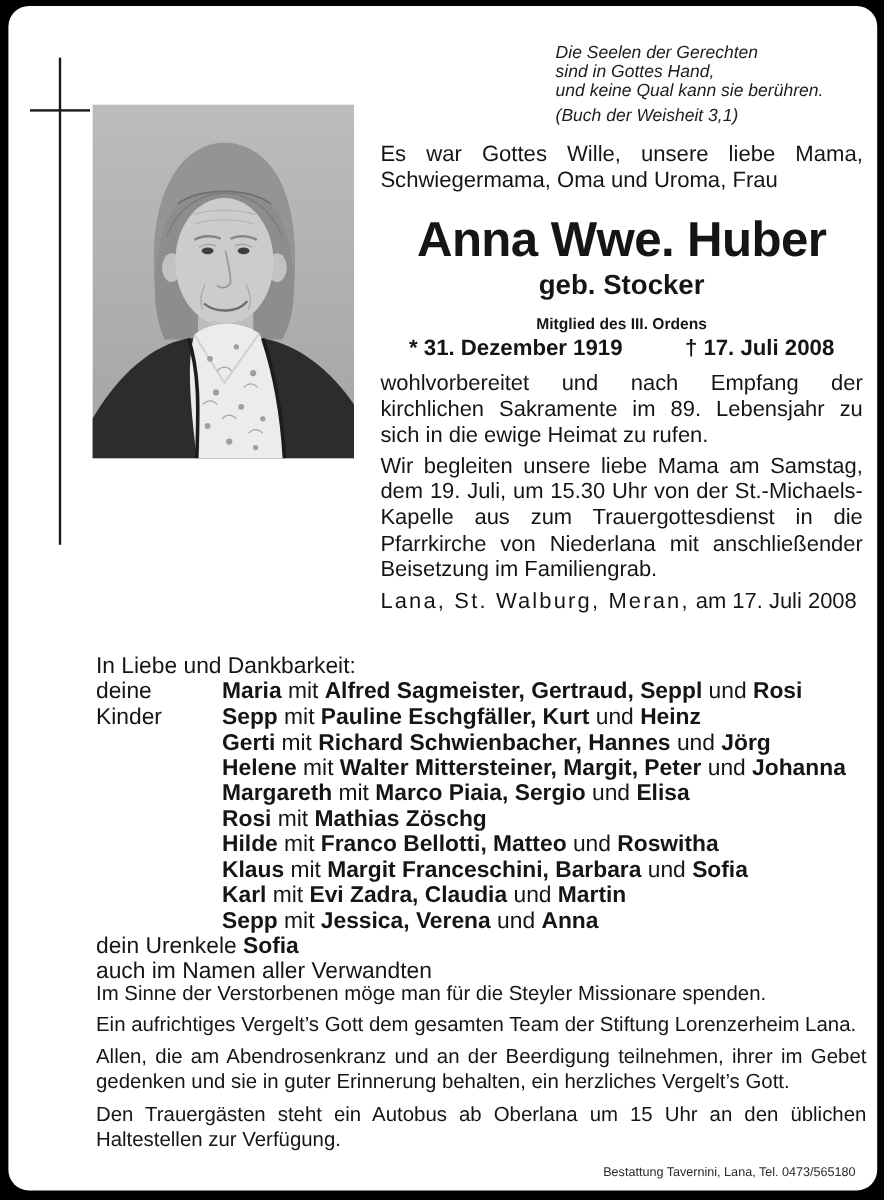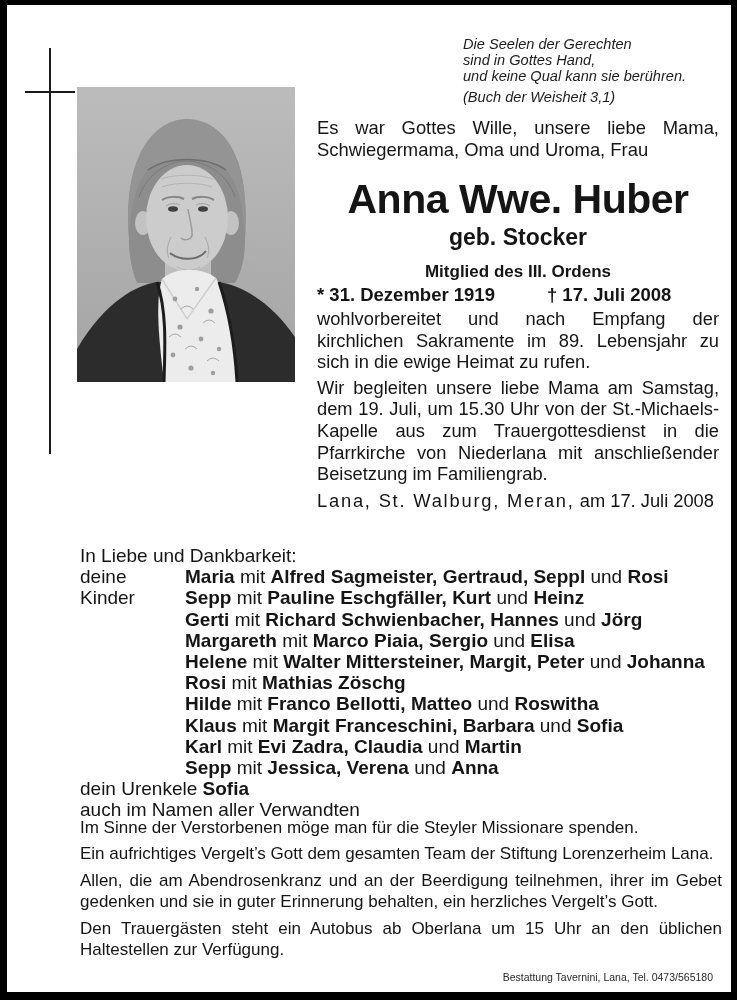--- a/index.html
+++ b/index.html
@@ -1,36 +1,36 @@
 <!DOCTYPE html>
 <html lang="de"><head>
 <meta charset="utf-8">
 <style>
   html,body{margin:0;padding:0;background:#000;}
   body{width:737px;height:1000px;position:relative;font-family:"Liberation Sans",sans-serif;color:#151515;}
-  .page{position:absolute;left:7px;top:5px;width:724px;height:987px;background:#fff;overflow:hidden;}
+  .page{position:absolute;left:7px;top:5px;width:724px;height:987px;background:#fff;overflow:hidden;border-radius:17px;}
 
   
   .cross-v{position:absolute;left:42px;top:43px;width:2px;height:406px;background:#1a1a1a;}
   .cross-h{position:absolute;left:18px;top:86px;width:50px;height:2px;background:#1a1a1a;}
 
   
   .photo{position:absolute;left:70px;top:82px;width:218px;height:295px;}
   .photo svg{display:block;}
 
   
   .quote{position:absolute;left:456px;top:31px;width:252px;font-style:italic;font-size:14.6px;line-height:16px;color:#1c1c1c;}
 
   
   .intro{position:absolute;left:310px;top:112px;width:402px;font-size:18.4px;line-height:21.5px;text-align:justify;}
   .name-block{position:absolute;left:310px;top:172px;width:402px;text-align:center;}
   .name{font-size:41px;font-weight:700;letter-spacing:-.5px;line-height:44px;}
   .maiden{font-size:23px;font-weight:700;margin-top:3px;}
-  .order{font-size:17px;font-weight:700;margin-top:11px;}
-  .dates{font-size:18.5px;font-weight:700;margin-top:2px;display:flex;justify-content:flex-start;gap:52px;}
+  .order{font-size:13px;font-weight:700;margin-top:11px;}
+  .dates{font-size:18.5px;font-weight:700;margin-top:2px;display:flex;justify-content:center;gap:52px;}
   .main-col{position:absolute;left:310px;top:303px;width:402px;font-size:18.3px;line-height:21.6px;}
   .main-col p{margin:0 0 4px 0;text-align:justify;}
   .dateline{margin-top:5px;white-space:nowrap;}
   .dateline .place{letter-spacing:1.8px;text-align:center;}
 
   
   .family{position:absolute;left:73px;top:540px;width:645px;font-size:19px;line-height:21.2px;}
   .family-row{display:flex;}
   .family-label{width:105px;flex:0 0 105px;}
   .children div{white-space:nowrap;}
@@ -152,22 +152,22 @@
 
   <div class="family">
     <div>In Liebe und Dankbarkeit:</div>
     <div class="family-row">
       <div class="family-label">deine Kinder</div>
       <div class="children">
 
       <div><b>Maria</b><span> mit </span><b>Alfred Sagmeister, Gertraud, Seppl</b><span> und </span><b>Rosi</b></div>
           <div><b>Sepp</b><span> mit </span><b>Pauline Eschgfäller, Kurt</b><span> und </span><b>Heinz</b></div>
           <div><b>Gerti</b><span> mit </span><b>Richard Schwienbacher, Hannes</b><span> und </span><b>Jörg</b></div>
+          <div><b>Helene</b><span> mit </span><b>Walter Mittersteiner, Margit, Peter</b><span> und </span><b>Johanna</b></div>
           <div><b>Margareth</b><span> mit </span><b>Marco Piaia, Sergio</b><span> und </span><b>Elisa</b></div>
-          <div><b>Helene</b><span> mit </span><b>Walter Mittersteiner, Margit, Peter</b><span> und </span><b>Johanna</b></div>
           <div><b>Rosi</b><span> mit </span><b>Mathias Zöschg</b></div>
           <div><b>Hilde</b><span> mit </span><b>Franco Bellotti, Matteo</b><span> und </span><b>Roswitha</b></div>
           <div><b>Klaus</b><span> mit </span><b>Margit Franceschini, Barbara</b><span> und </span><b>Sofia</b></div>
           <div><b>Karl</b><span> mit </span><b>Evi Zadra, Claudia</b><span> und </span><b>Martin</b></div>
           <div><b>Sepp</b><span> mit </span><b>Jessica, Verena</b><span> und </span><b>Anna</b></div>
         </div>
     </div>
     <div><span>dein Urenkele </span><b>Sofia</b></div>
     <div>auch im Namen aller Verwandten</div>
   </div>

